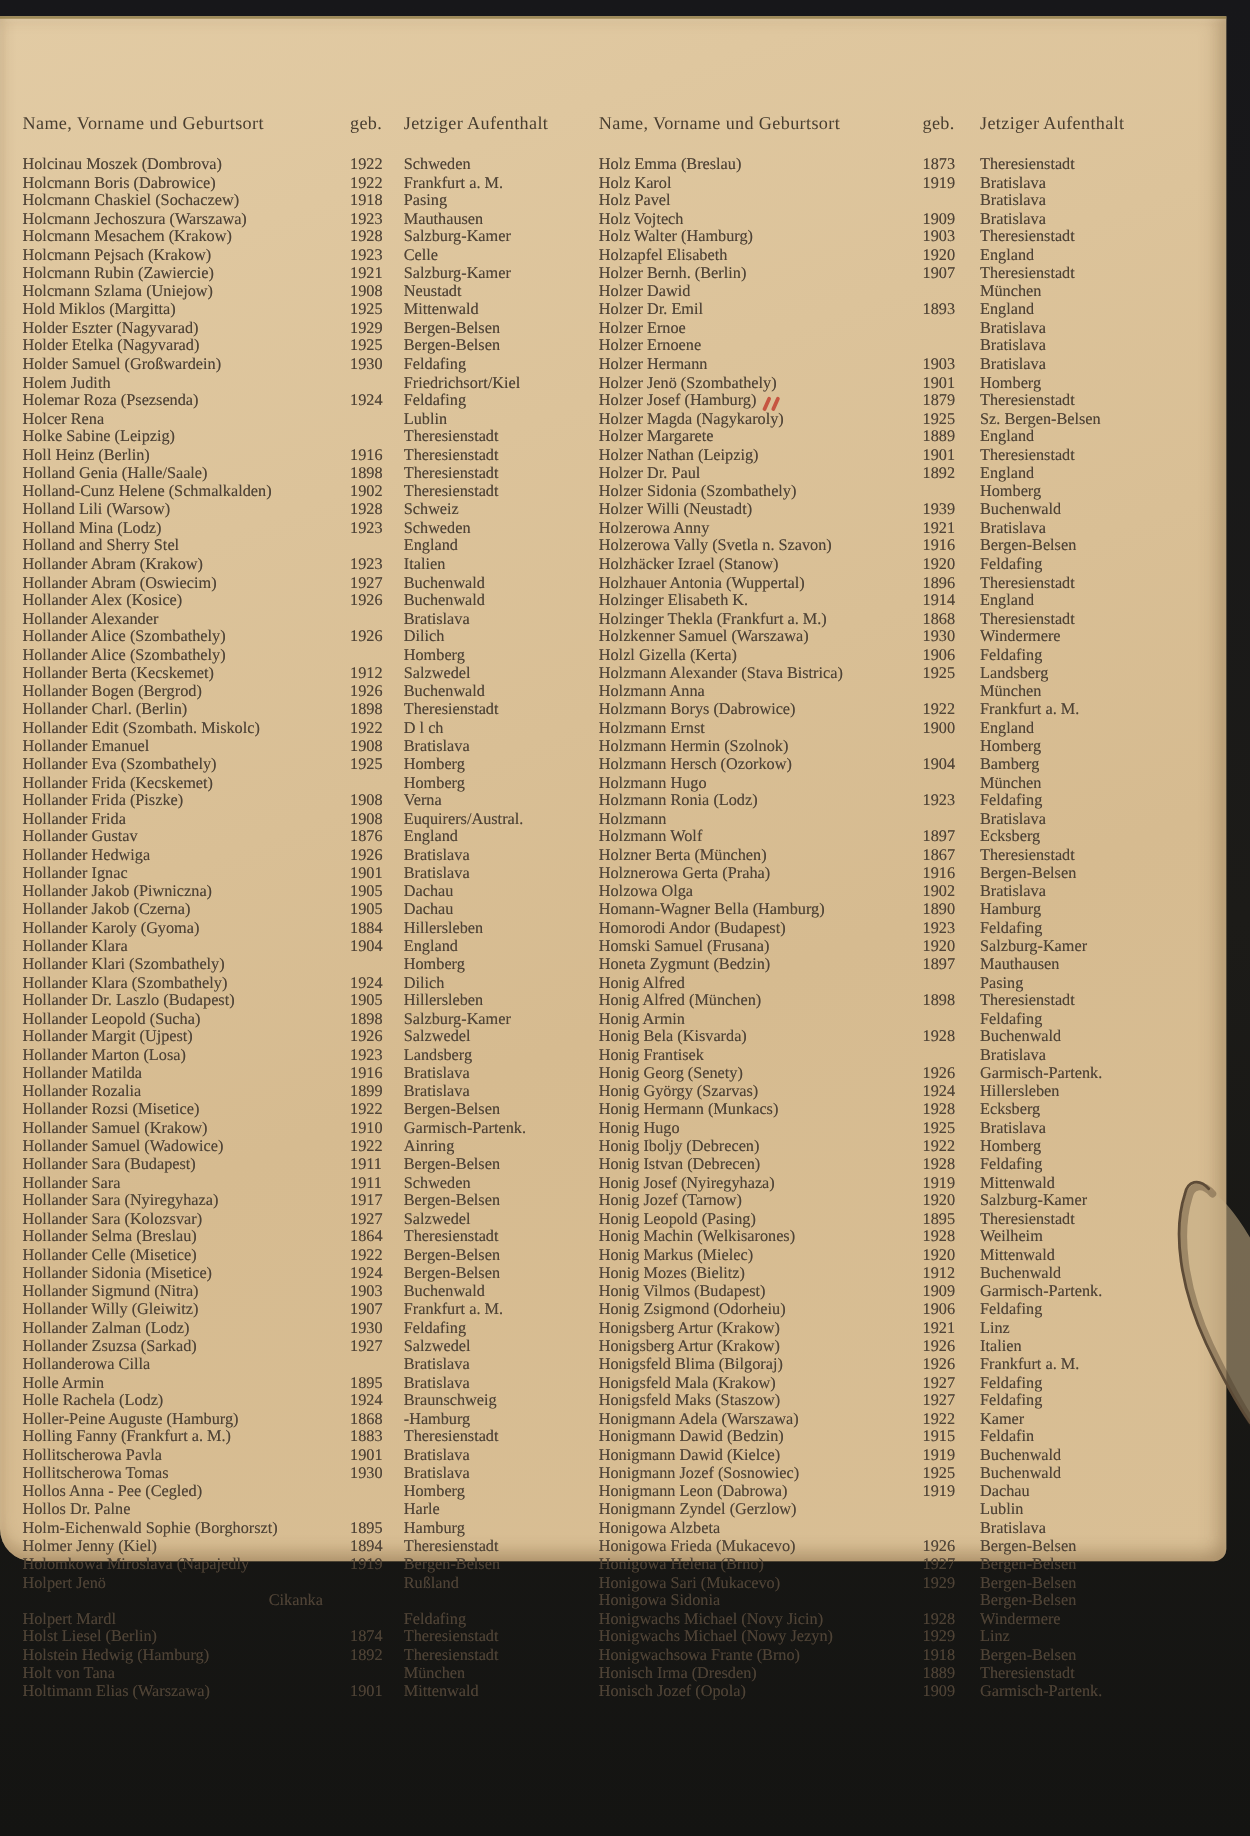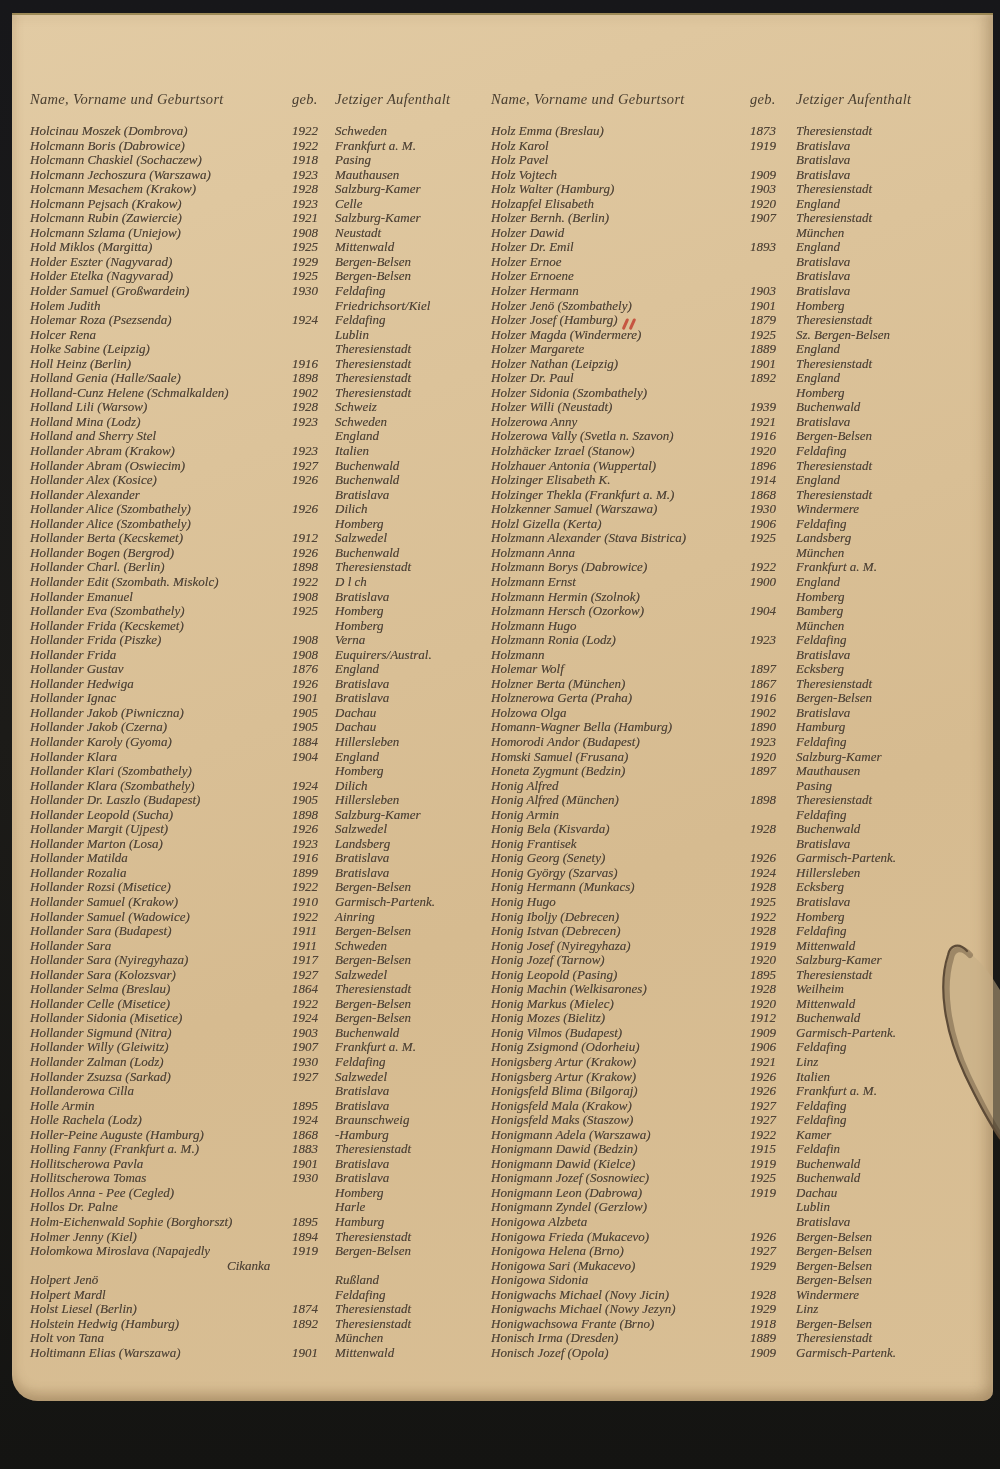--- a/index.html
+++ b/index.html
@@ -3,27 +3,26 @@
 <meta charset="utf-8">
 <style>
   html,body{margin:0;padding:0;}
   body{
     width:1000px;height:1469px;
     background:linear-gradient(180deg,#17171a 0%,#1c1b18 50%,#141412 100%);
     position:relative;overflow:hidden;
     font-family:"Liberation Serif","DejaVu Serif",serif;
   }
   .paper{
-    position:absolute;left:12px;top:13px;width:981px;height:1388px;
+    position:absolute;left:0;top:13px;width:981px;height:1236px;
     background:linear-gradient(160deg,#e2cba4 0%,#dcc39a 30%,#d6bb90 62%,#d9bf95 100%);
     border-radius:0 0 10px 26px;
     box-shadow:inset -9px 0 14px rgba(110,82,48,.22),
                inset 0 -8px 12px rgba(110,82,48,.28),
                inset 0 3px 4px rgba(255,240,210,.35);
-    font-style:italic;
   }
   .paper::before{
     content:"";position:absolute;left:0;top:0;width:100%;height:2px;
     background:#8d7a45;opacity:.8;
   }
   .col-header{
     position:absolute;display:grid;height:17px;
     font-size:14.5px;line-height:17px;letter-spacing:.3px;
     color:#483d2f;white-space:nowrap;
   }
@@ -450,29 +449,29 @@
       <div class="row">
         <span class="n">Holmer Jenny (Kiel)</span>
         <span class="g">1894</span>
         <span class="l">Theresienstadt</span>
       </div>
       <div class="row">
         <span class="n">Holomkowa Miroslava (Napajedly</span>
         <span class="g">1919</span>
         <span class="l">Bergen-Belsen</span>
       </div>
+      <div class="row">
+        <span class="n">Holpert Jenö</span>
+        <span class="g"></span>
+        <span class="l">Rußland</span>
+      </div>
       <div class="row indent">
         <span class="n">Cikanka</span>
         <span class="g"></span>
         <span class="l"></span>
-      </div>
-      <div class="row">
-        <span class="n">Holpert Jenö</span>
-        <span class="g"></span>
-        <span class="l">Rußland</span>
       </div>
       <div class="row">
         <span class="n">Holpert Mardl</span>
         <span class="g"></span>
         <span class="l">Feldafing</span>
       </div>
       <div class="row">
         <span class="n">Holst Liesel (Berlin)</span>
         <span class="g">1874</span>
         <span class="l">Theresienstadt</span>
@@ -558,21 +557,21 @@
         <span class="n">Holzer Jenö (Szombathely)</span>
         <span class="g">1901</span>
         <span class="l">Homberg</span>
       </div>
       <div class="row">
         <span class="n">Holzer Josef (Hamburg)</span>
         <span class="g">1879</span>
         <span class="l">Theresienstadt</span>
       </div>
       <div class="row">
-        <span class="n">Holzer Magda (Windermere)</span>
+        <span class="n">Holzer Magda (Nagykaroly)</span>
         <span class="g">1925</span>
         <span class="l">Sz. Bergen-Belsen</span>
       </div>
       <div class="row">
         <span class="n">Holzer Margarete</span>
         <span class="g">1889</span>
         <span class="l">England</span>
       </div>
       <div class="row">
         <span class="n">Holzer Nathan (Leipzig)</span>
@@ -673,21 +672,21 @@
         <span class="n">Holzmann Ronia (Lodz)</span>
         <span class="g">1923</span>
         <span class="l">Feldafing</span>
       </div>
       <div class="row">
         <span class="n">Holzmann</span>
         <span class="g"></span>
         <span class="l">Bratislava</span>
       </div>
       <div class="row">
-        <span class="n">Holemar Wolf</span>
+        <span class="n">Holzmann Wolf</span>
         <span class="g">1897</span>
         <span class="l">Ecksberg</span>
       </div>
       <div class="row">
         <span class="n">Holzner Berta (München)</span>
         <span class="g">1867</span>
         <span class="l">Theresienstadt</span>
       </div>
       <div class="row">
         <span class="n">Holznerowa Gerta (Praha)</span>

